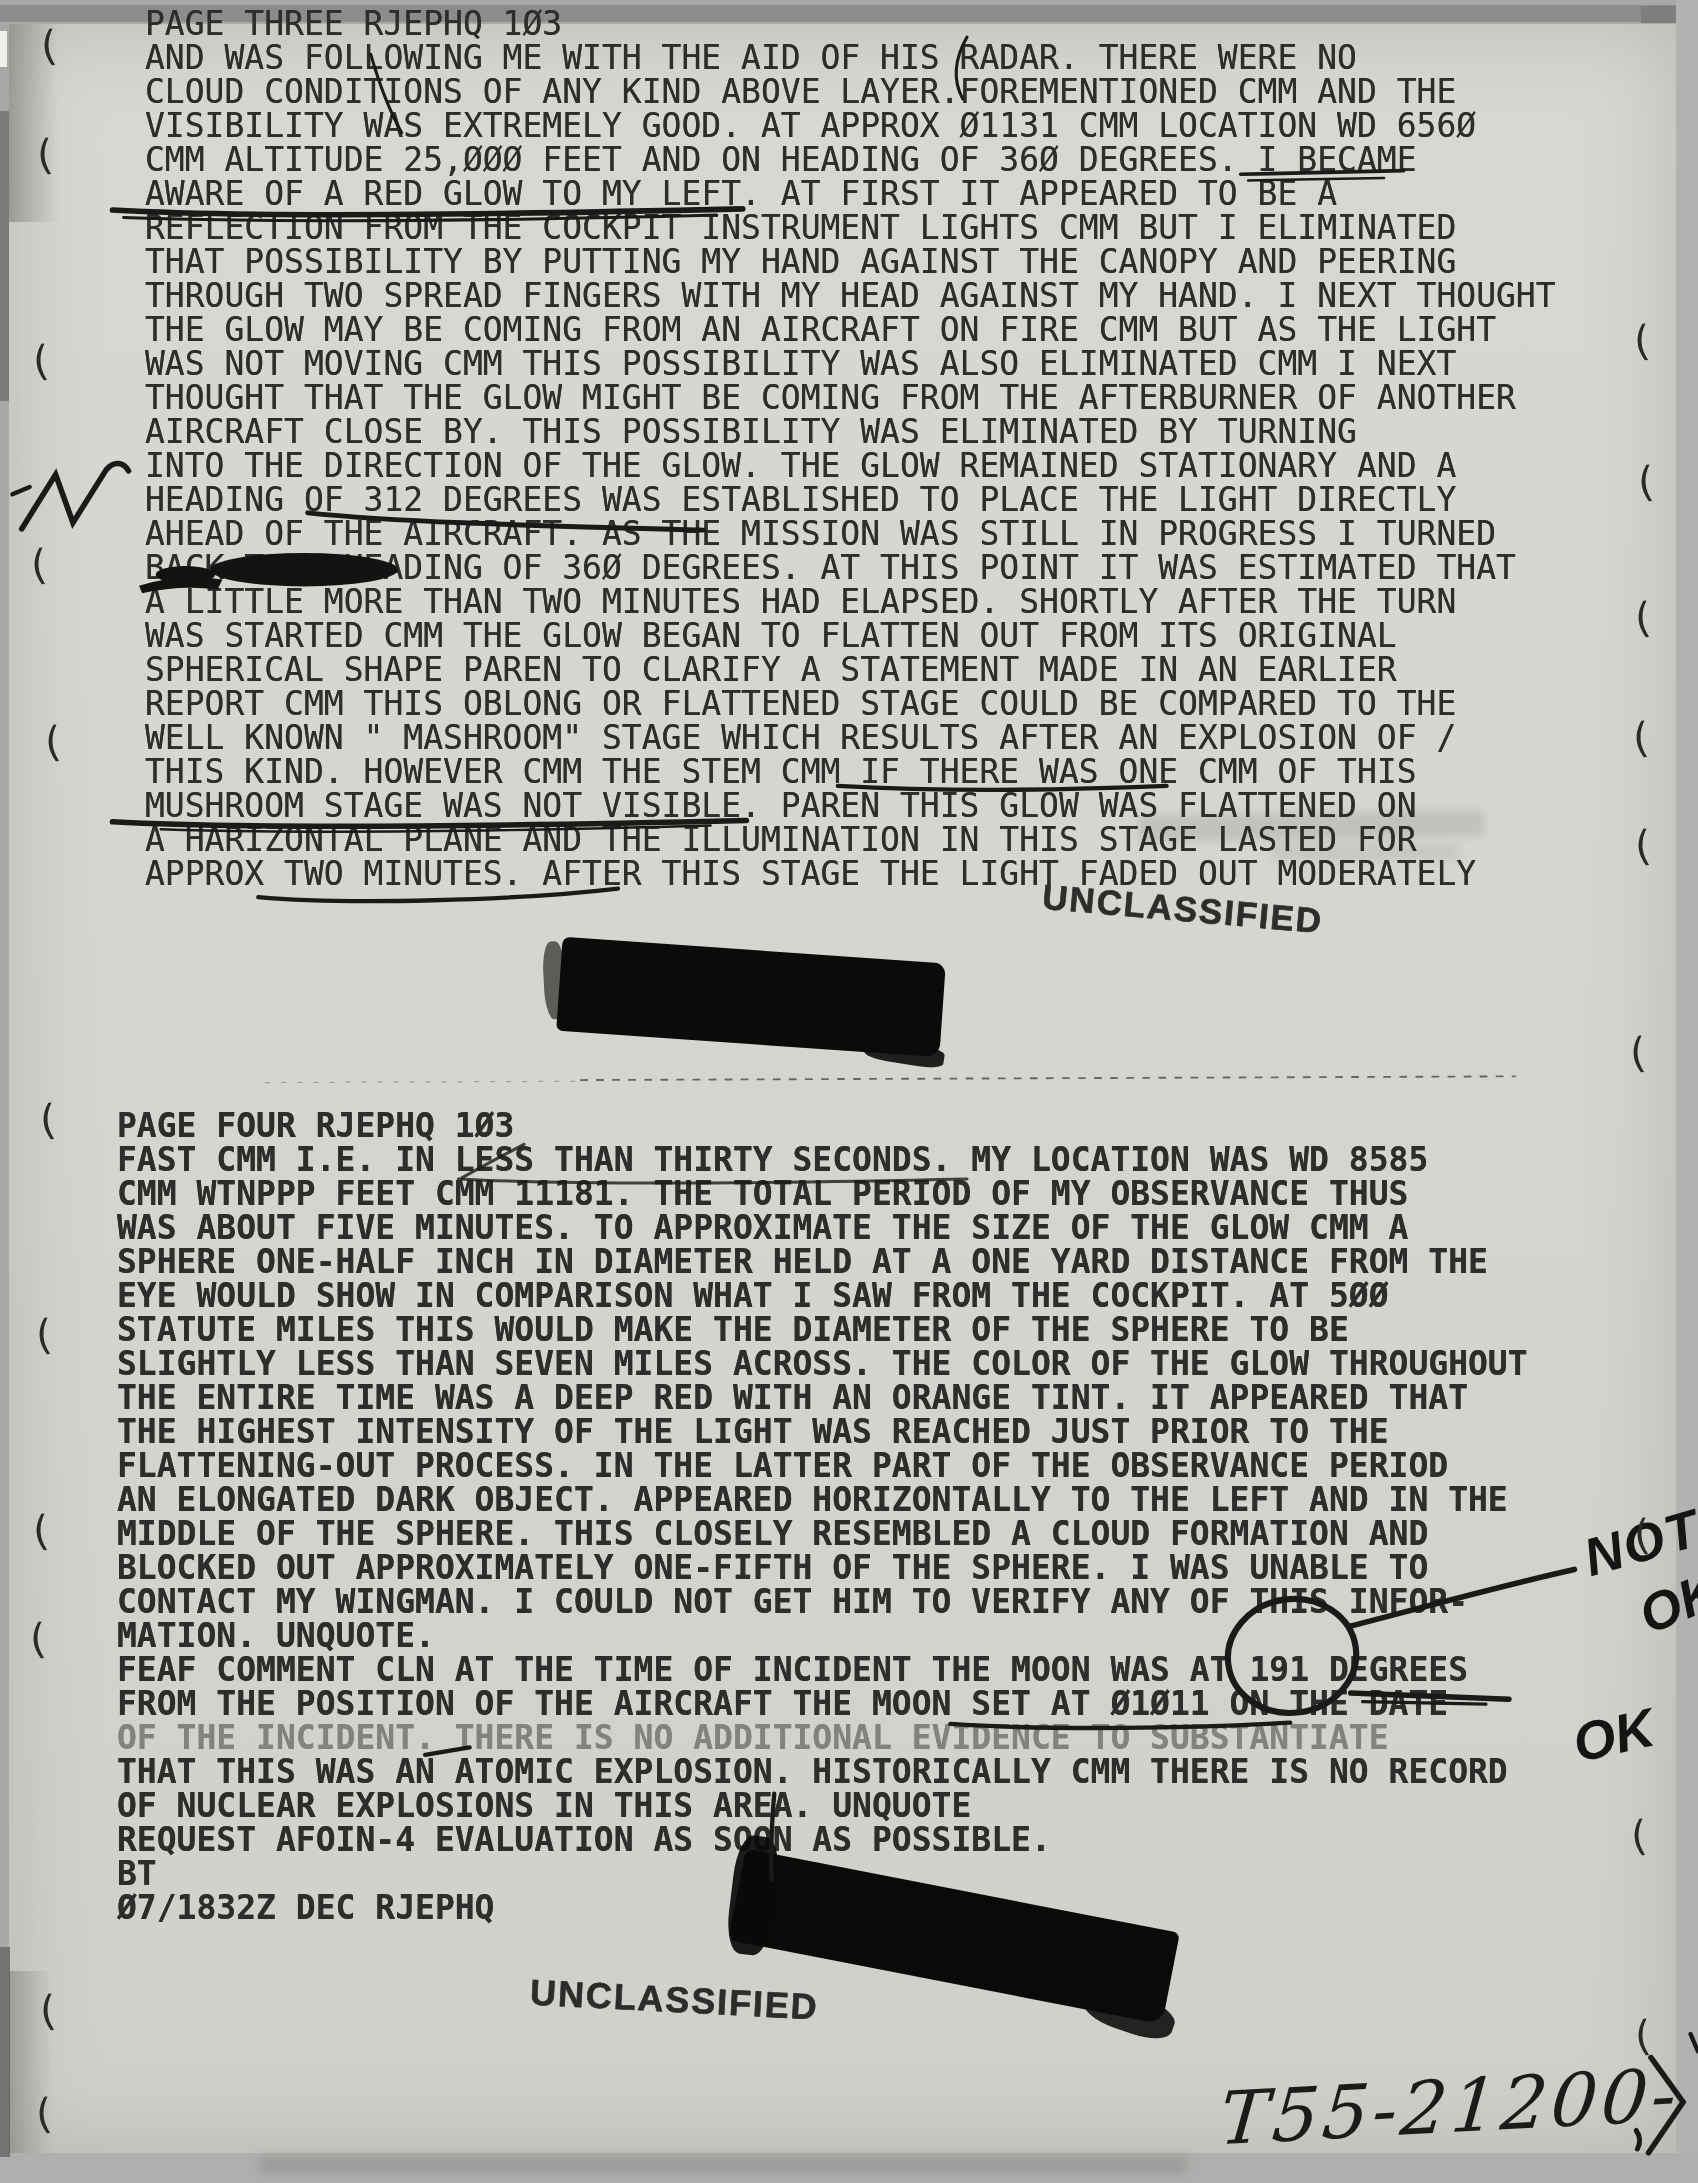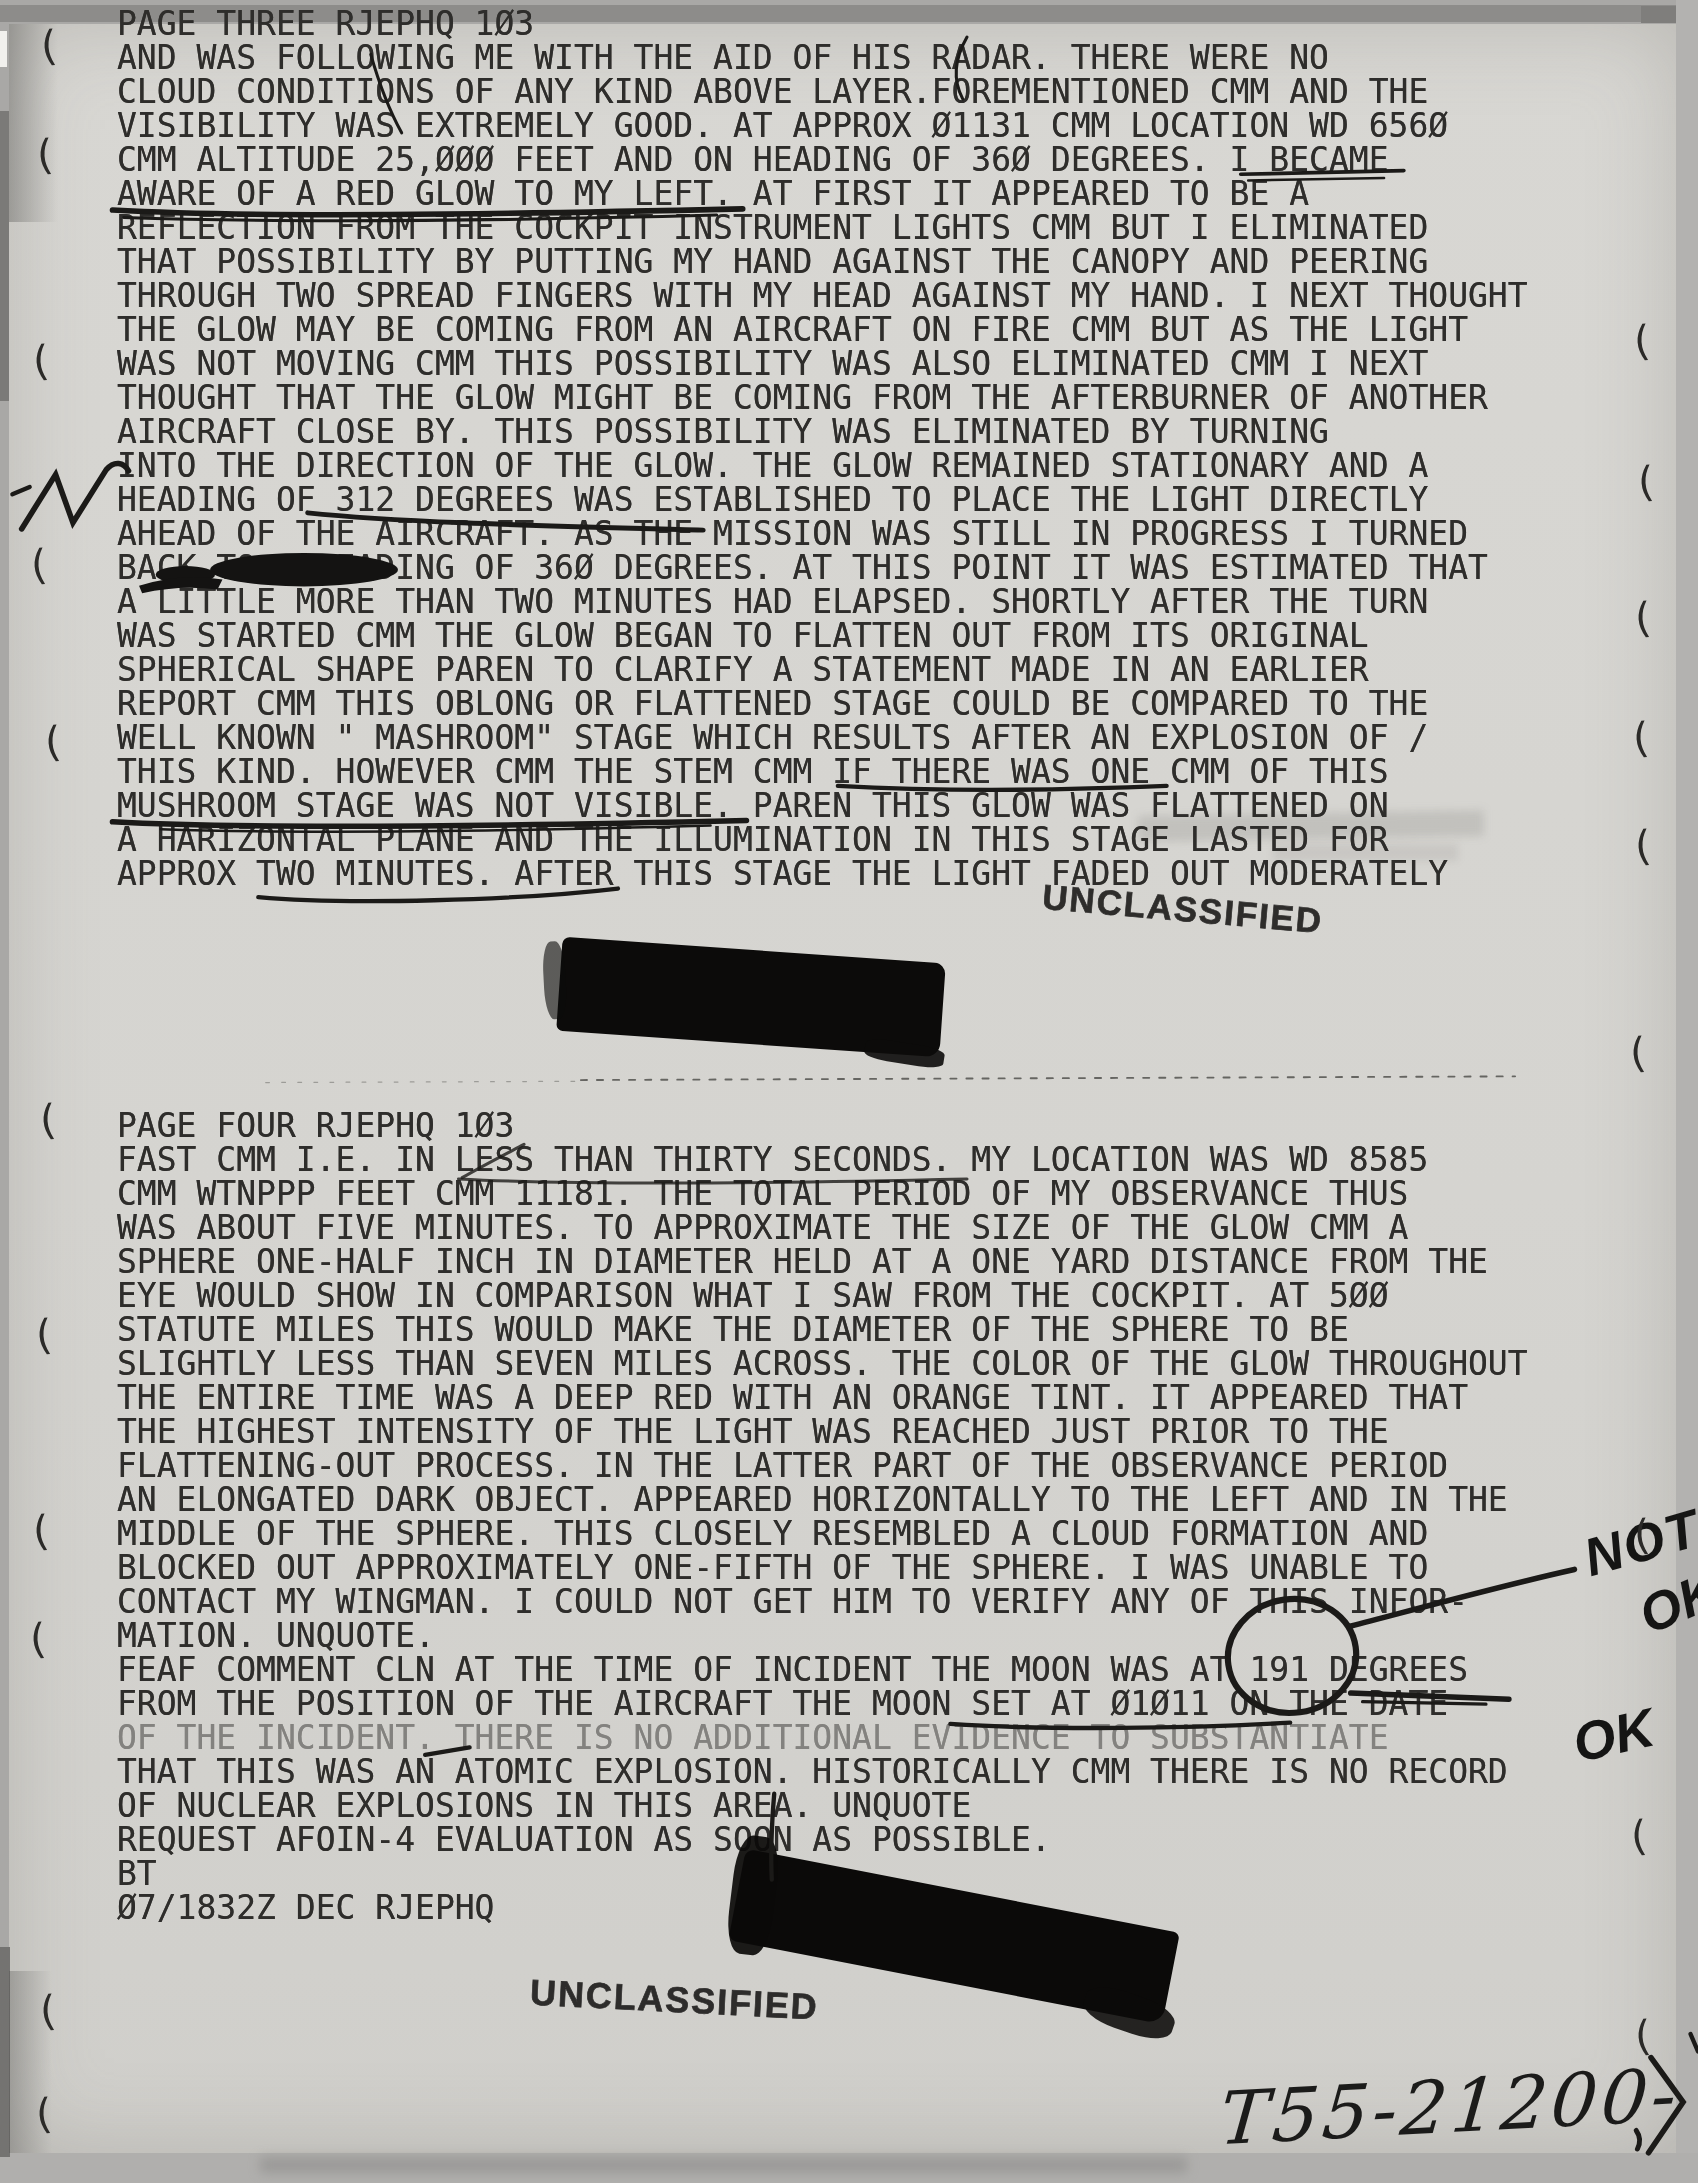--- a/index.html
+++ b/index.html
@@ -20,22 +20,22 @@
   .corner-tl{left:8.7px;top:23.5px;width:49px;height:198px;
          background:linear-gradient(to right,rgba(70,70,68,.35),rgba(0,0,0,0));}
   .corner-bl{left:8.7px;top:1971px;width:43px;height:182px;
          background:linear-gradient(to right,rgba(70,70,68,.30),rgba(0,0,0,0));}
   .smear-bottom{left:260px;top:2157px;width:927px;height:16px;background:#8f8e8c;
          filter:blur(5.6px);opacity:.65;}
   
   .typeblock{left:117px;color:#2e2d2b;font-size:33px;line-height:34px;white-space:pre;
          text-shadow:0 0 0.6px rgba(42,40,36,.78);}
   .typeblock .tline{position:static;display:block;}
-  .p3{top:7.4px;}
-  .p4{top:1109px;}
+  .p3{top:7.4px;margin-left:28px;}
+  .p4{top:1109px;font-weight:bold;}
   
   .stamp{font-family:"Liberation Sans",sans-serif;font-weight:700;color:#201f1e;
          font-size:35px;letter-spacing:1.9px;opacity:.92;-webkit-text-stroke:0.7px #201f1e;}
   .stamp-top{left:1042px;top:889px;transform:rotate(5deg);}
   .stamp-bottom{left:530px;top:1979px;transform:rotate(3deg);font-size:36px;}
   
   .redact1{left:559px;top:950px;width:384px;height:94px;transform:rotate(4deg);
          background:#0c0b0a;border-radius:7.4px 11px 13.6px 6.2px;}
   .redact1::before{content:'';position:absolute;left:-16px;top:5px;width:22px;height:78px;
          background:rgba(12,11,10,.6);border-radius:40%;transform:rotate(-7deg);}

